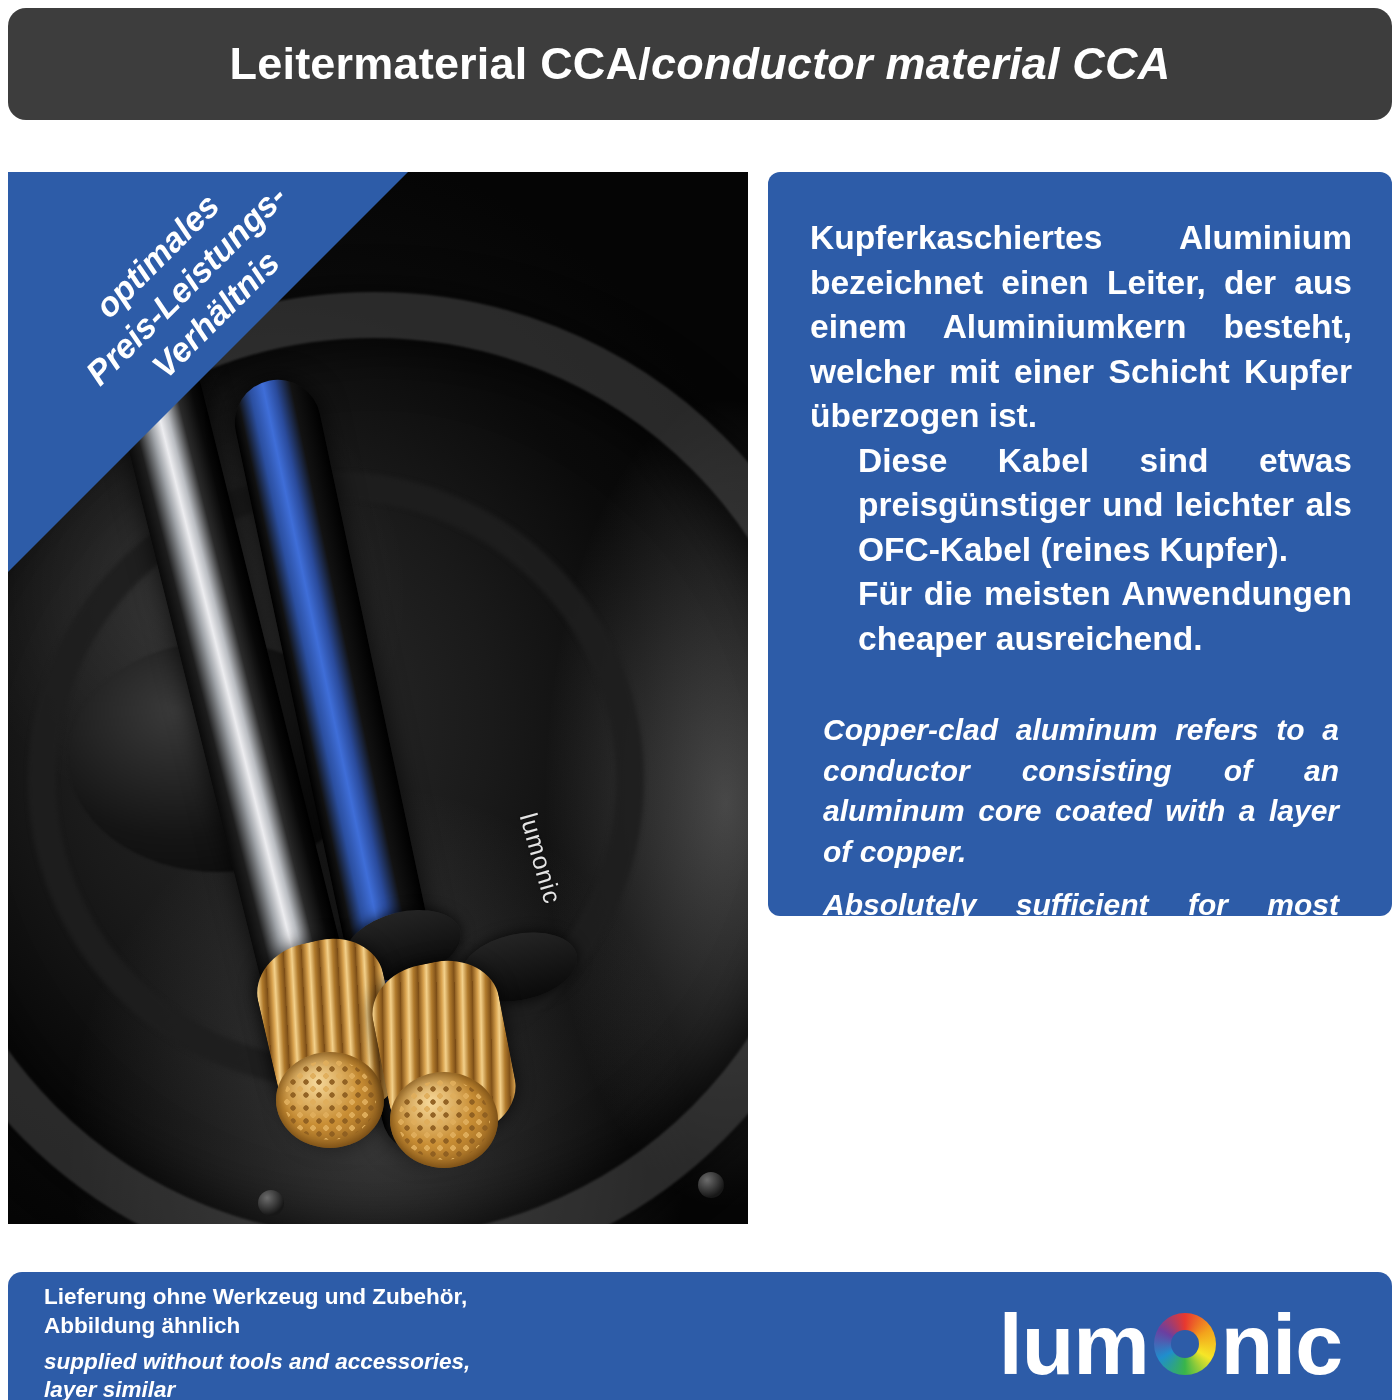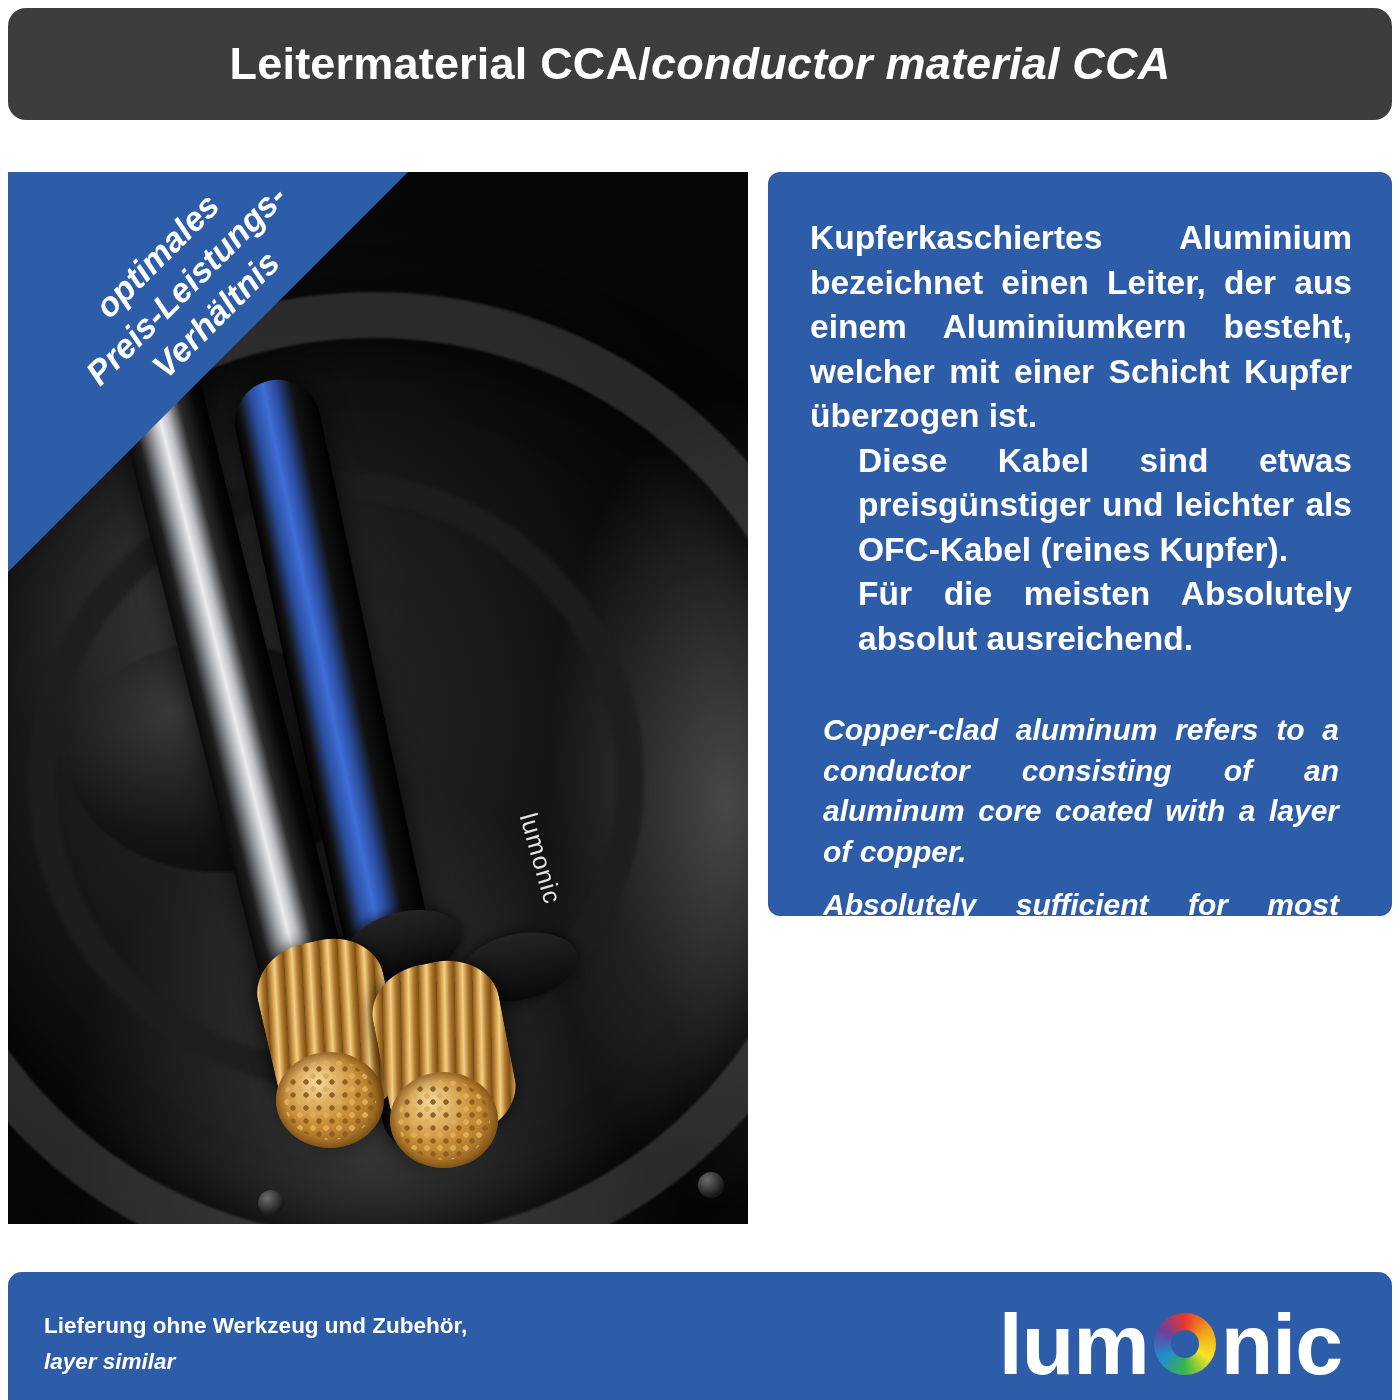--- a/index.html
+++ b/index.html
@@ -335,30 +335,32 @@
 
     <div class="ribbon"></div>
     <div class="ribbon-text">optimales
 Preis-Leistungs-
 Verhältnis</div>
   </div>
 
   <div class="text-panel">
     <p class="para">Kupferkaschiertes Aluminium bezeichnet einen Leiter, der aus einem Aluminiumkern besteht, welcher mit einer Schicht Kupfer überzogen ist.</p>
     <p class="para">Diese Kabel sind etwas preisgünstiger und leichter als OFC-Kabel (reines Kupfer).</p>
-    <p class="para">Für die meisten Absolutely absolut ausreichend.</p>
+    <p class="para">Für die meisten Anwendungen cheaper ausreichend.</p>
     <div class="gap"></div>
     <p class="para-en">Copper-clad aluminum refers to a conductor consisting of an aluminum core coated with a layer of copper.</p>
     <p class="para-en">Absolutely sufficient for most applications.</p>
   </div>
 
   <div class="footer">
     <div class="footer-text">
       <span class="blk">Lieferung ohne Werkzeug und Zubehör,</span>
+      <span class="blk">Abbildung ähnlich</span>
       <span class="footer-spacer" style="display:block"></span>
+      <span class="blk en">supplied without tools and accessories,</span>
       <span class="blk en">layer similar</span>
     </div>
     <div class="logo">
       <span>lum</span>
       <span class="ring"></span>
       <span>nic</span>
     </div>
   </div>
 
 </div>

